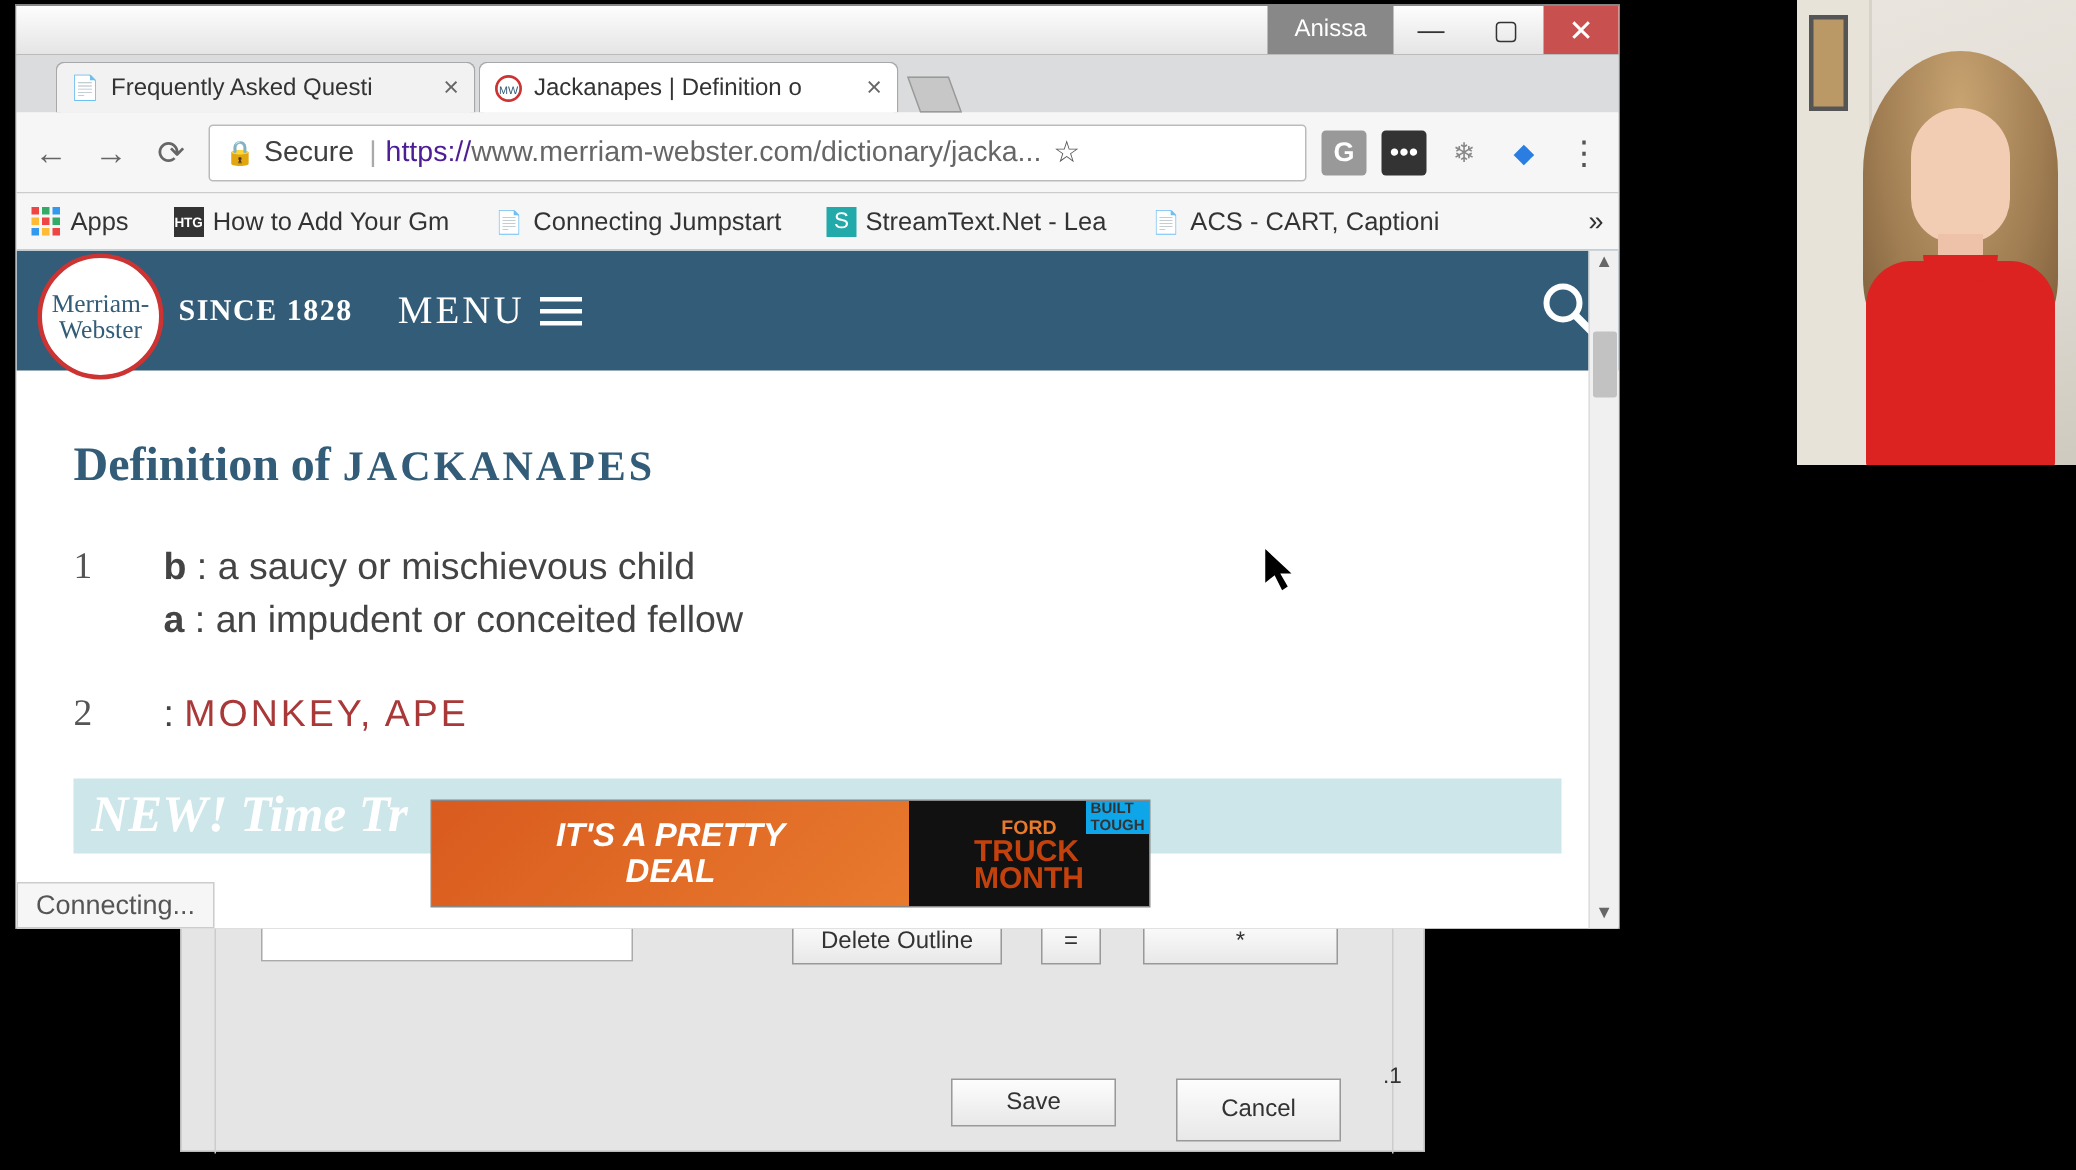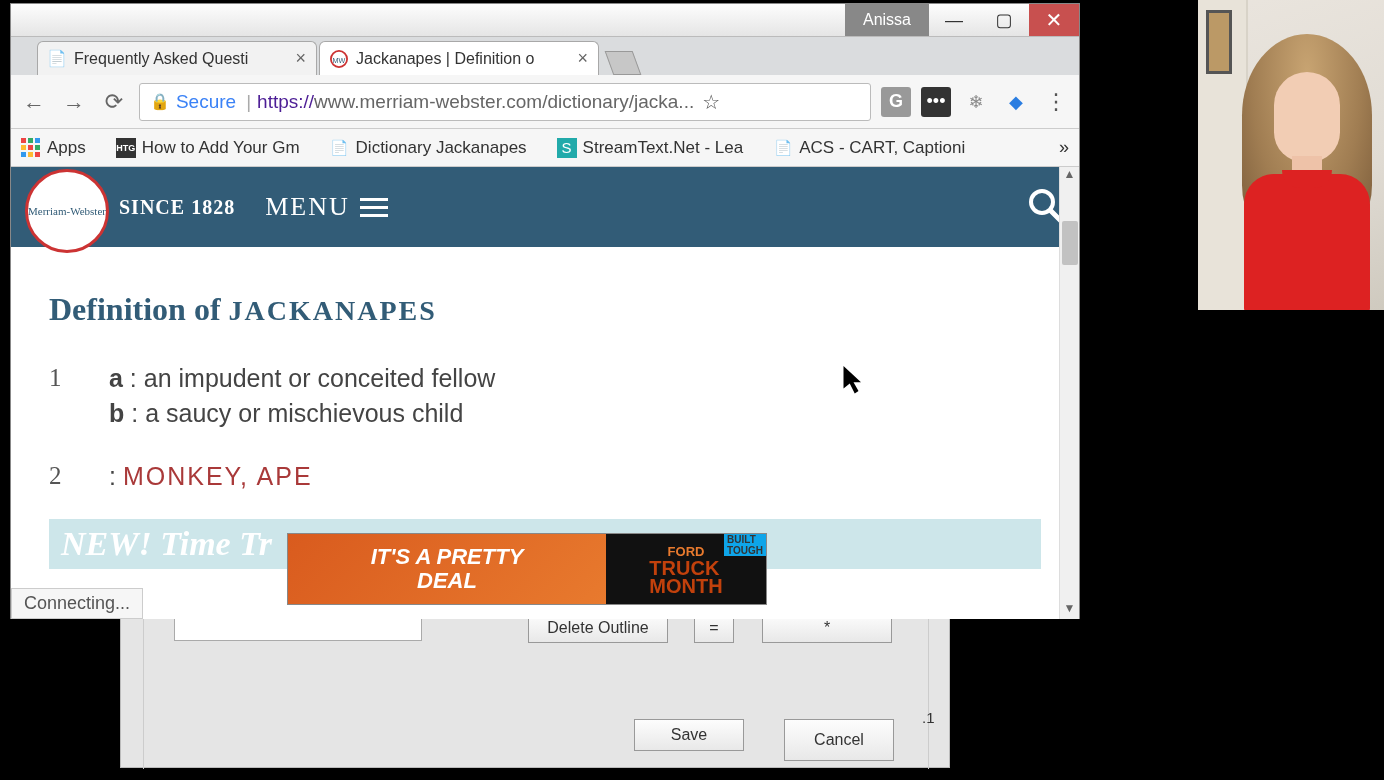--- a/index.html
+++ b/index.html
@@ -107,21 +107,21 @@
   border: 1px solid #bbb;
   border-radius: 3px;
   background: #fff;
   display: flex;
   align-items: center;
   padding: 0 10px;
   font-size: 19px;
   color: #333;
 }
 .secure-icon { color: #0b8043; font-size: 16px; margin-right: 6px; }
-.secure-label { color: #3b82f6; margin-right: 10px; }
+.secure-label { color: #404040; margin-right: 10px; }
 .url-sep { color: #aaa; margin-right: 6px; }
 .url-proto { color: #4c1d95; }
 .url-rest { color: #666; white-space: nowrap; overflow: hidden; text-overflow: ellipsis; }
 .star-icon { color: #555; font-size: 20px; margin-left: 8px; }
 .ext-icon {
   width: 30px; height: 30px;
   display: flex; align-items: center; justify-content: center;
   font-size: 18px; color: #555;
   background: #eee;
   border-radius: 3px;
@@ -186,25 +186,25 @@
   align-items: center;
   padding: 0 14px;
   color: #fff;
 }
 .mw-logo {
   width: 84px; height: 84px;
   border-radius: 50%;
   background: #fff;
   border: 3px solid #c33;
   display: flex;
-  flex-direction: row;
+  flex-direction: column;
   align-items: center;
   justify-content: center;
   color: #325c77;
-  font-size: 11px;
+  font-size: 17px;
   line-height: 1;
   font-family: Georgia, serif;
   margin-top: 8px;
 }
 .mw-since { font-size: 20px; font-weight: bold; margin-left: 10px; letter-spacing: 1px; font-family: Georgia, serif; }
 .mw-menu { font-size: 26px; margin-left: 30px; letter-spacing: 2px; display: flex; align-items: center; gap: 10px; font-family: Georgia, serif; }
 .hamburger { display: inline-flex; flex-direction: column; gap: 5px; }
 .hamburger span { width: 28px; height: 3px; background: #fff; }
 .mw-search { margin-left: auto; }
 .mw-search svg { width: 40px; height: 40px; }
@@ -473,21 +473,21 @@
           <span></span>
         </span>
       <span>Apps</span>
     </div>
     <div class="bm-item">
       <span class="bm-icon" style="background:#333;color:#fff;font-size:9px;font-weight:bold;">HTG</span>
       <span>How to Add Your Gm</span>
     </div>
     <div class="bm-item">
       <span class="bm-icon">📄</span>
-      <span>Dictionary Jackanapes</span>
+      <span>Connecting Jumpstart</span>
     </div>
     <div class="bm-item">
       <span class="bm-icon" style="background:#2aa;color:#fff;">S</span>
       <span>StreamText.Net - Lea</span>
     </div>
     <div class="bm-item">
       <span class="bm-icon">📄</span>
       <span>ACS - CART, Captioni</span>
     </div>
     <div class="bm-overflow">»</div>
@@ -519,28 +519,28 @@
     <div class="content">
       <h2 class="def-heading">
         <span>Definition of </span><span class="word">JACKANAPES</span>
       </h2>
 
       <div class="def-block">
         <div class="def-row">
           <div class="def-num">1</div>
           <div>
             <div class="def-sub">
+              <span class="def-letter">b</span>
+              <span> : </span>
+              <span>a saucy or mischievous child</span>
+            </div>
+            <div class="def-sub">
               <span class="def-letter">a</span>
               <span> : </span>
               <span>an impudent or conceited fellow</span>
-            </div>
-            <div class="def-sub">
-              <span class="def-letter">b</span>
-              <span> : </span>
-              <span>a saucy or mischievous child</span>
             </div>
           </div>
         </div>
         <div class="def-row">
           <div class="def-num">2</div>
           <div>
             <span> : </span>
             <span class="def-link">MONKEY</span><span class="def-link">, </span><span class="def-link">APE</span>
           </div>
         </div>

